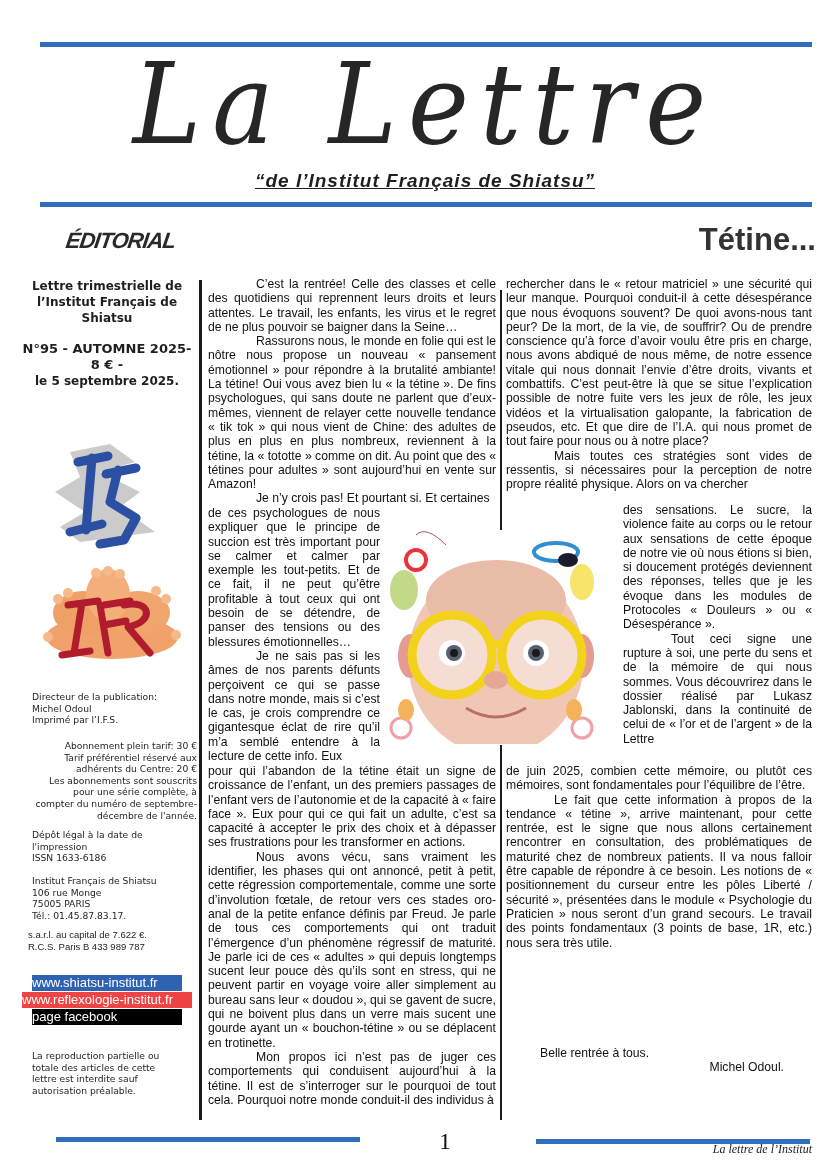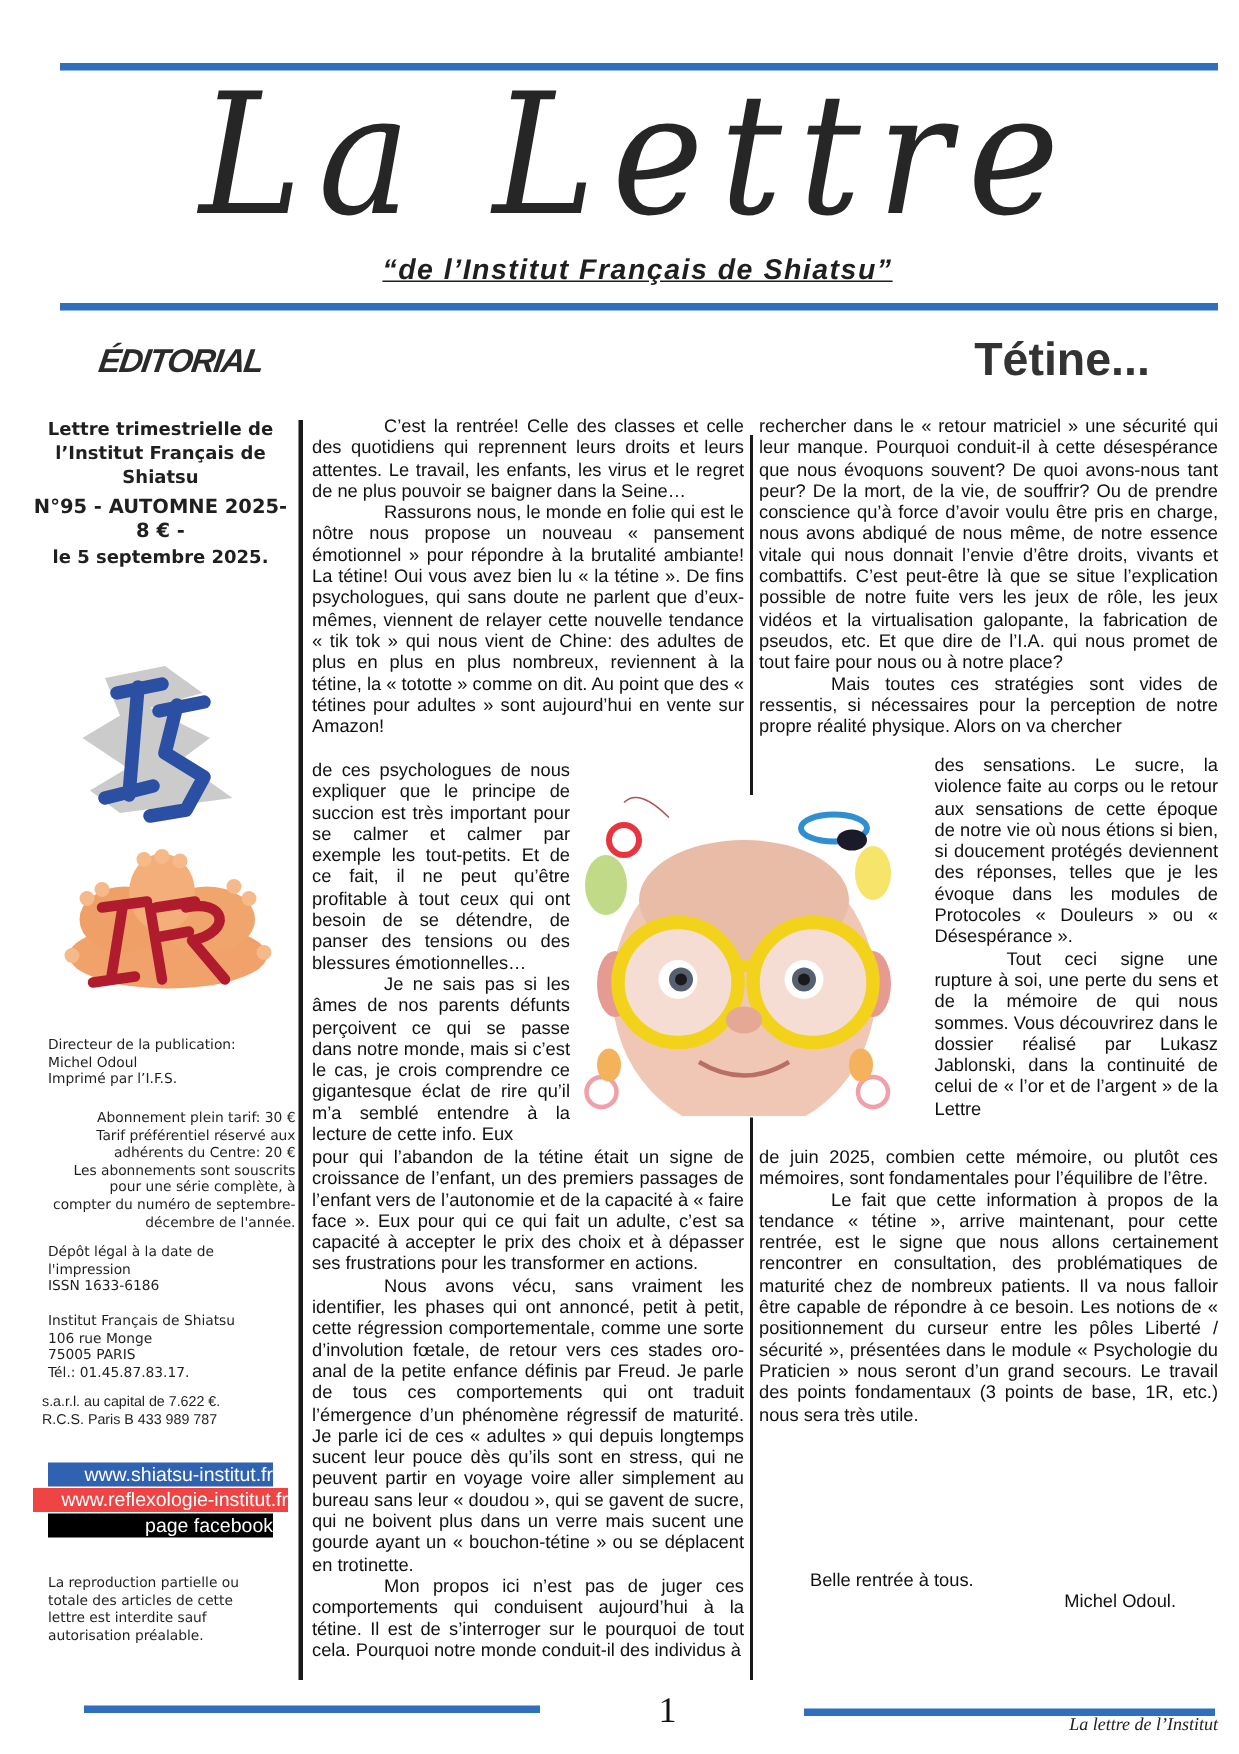--- a/index.html
+++ b/index.html
@@ -14,30 +14,30 @@
     position:absolute; left:40px; top:170px; width:770px; text-align:center;
     font-family:"Liberation Sans", sans-serif; font-weight:bold; font-style:italic; font-size:19px;
     color:#1f1f1f; letter-spacing:1px;text-decoration:underline;
   }
   .editorial-tag {
     position:absolute; left:66px; top:228px; font-family:"Liberation Sans", sans-serif;
     font-weight:900; font-style:italic; font-size:22px; color:#2a2a2a; letter-spacing:-1px;
     transform:skewX(-8deg);
   }
   .article-title {
-    position:absolute; left:600px; top:222px; width:216px; text-align:center;
+    position:absolute; left:600px; top:222px; width:216px; text-align:right;
     font-family:"Liberation Sans", sans-serif; font-weight:bold; font-size:31px; color:#333;
   }
   .side { position:absolute; left:22px; width:170px; font-family:"DejaVu Sans", sans-serif; color:#1f1f1f; }
   .side-head { top:278px; text-align:center; font-weight:bold; font-size:12px; line-height:16px; }
-  .side-issue { top:331px; text-align:center; font-weight:bold; font-size:13px; line-height:16px; }
+  .side-issue { top:341px; text-align:center; font-weight:bold; font-size:13px; line-height:16px; }
   .side-small { font-size:9.2px; line-height:11.6px; }
   .side-small.arial { font-family:"Liberation Sans", sans-serif; font-size:9.5px; }
   .links { position:absolute; left:32px; width:160px; font-family:"Liberation Sans", sans-serif; font-size:13px; color:#fff; }
-  .links div { height:16px; line-height:16px; text-align:right; margin-bottom:1px; }
+  .links div { height:16px; line-height:16px; text-align:left; margin-bottom:1px; }
   .vline { position:absolute; width:3px; background:#1a1a1a; }
   .vline.thin { width:1.5px; }
   .col { position:absolute; font-family:"Liberation Sans", sans-serif; font-size:12.2px; line-height:14.3px; text-align:justify; color:#111; }
   .col p { margin:0; text-indent:48px; }
   .col p.noindent { text-indent:0; }
   .photo { position:absolute; left:386px; top:530px; width:212px; height:214px; }
   .logo-ifs { position:absolute; left:40px; top:432px; width:130px; height:130px; }
   .logo-ifr { position:absolute; left:38px; top:565px; width:148px; height:100px; }
   .footer-num { position:absolute; left:430px; top:1128px; width:30px; text-align:center; font-family:"Liberation Serif", serif; font-size:24px; color:#111; }
   .footer-label { position:absolute; left:640px; top:1142px; width:172px; text-align:right; font-family:"Liberation Serif", serif; font-style:italic; font-size:12px; color:#222; }
@@ -121,20 +121,21 @@
 
 <div class="side side-small" style="left:32px; top:1050px; width:150px;">La reproduction partielle ou totale des articles de cette lettre est interdite sauf autorisation préalable.</div>
 
 <div class="vline" style="left:199px; top:280px; height:840px;"></div>
 <div class="vline thin" style="left:500px; top:290px; height:240px;"></div>
 <div class="vline thin" style="left:500px; top:745px; height:375px;"></div>
 
 <div class="col" style="left:208px; top:277px; width:288px;">
   <p>C’est la rentrée! Celle des classes et celle des quotidiens qui reprennent leurs droits et leurs attentes. Le travail, les enfants, les virus et le regret de ne plus pouvoir se baigner dans la Seine…</p>
   <p>Rassurons nous, le monde en folie qui est le nôtre nous propose un nouveau « pansement émotionnel » pour répondre à la brutalité ambiante! La tétine! Oui vous avez bien lu « la tétine ». De fins psychologues, qui sans doute ne parlent que d’eux-mêmes, viennent de relayer cette nouvelle tendance « tik tok » qui nous vient de Chine: des adultes de plus en plus en plus nombreux, reviennent à la tétine, la « tototte » comme on dit. Au point que des « tétines pour adultes » sont aujourd’hui en vente sur Amazon!</p>
+  <p>Je n’y crois pas! Et pourtant si. Et certaines</p>
 </div>
 <div class="col" style="left:208px; top:506px; width:172px;">
   <p class="noindent">de ces psychologues de nous expliquer que le principe de succion est très important pour se calmer et calmer par exemple les tout-petits. Et de ce fait, il ne peut qu’être profitable à tout ceux qui ont besoin de se détendre, de panser des tensions ou des blessures émotionnelles…</p>
   <p>Je ne sais pas si les âmes de nos parents défunts perçoivent ce qui se passe dans notre monde, mais si c’est le cas, je crois comprendre ce gigantesque éclat de rire qu’il m’a semblé entendre à la lecture de cette info. Eux</p>
 </div>
 <div class="col" style="left:208px; top:764px; width:288px;">
   <p class="noindent">pour qui l’abandon de la tétine était un signe de croissance de l’enfant, un des premiers passages de l’enfant vers de l’autonomie et de la capacité à « faire face ». Eux pour qui ce qui fait un adulte, c’est sa capacité à accepter le prix des choix et à dépasser ses frustrations pour les transformer en actions.</p>
   <p>Nous avons vécu, sans vraiment les identifier, les phases qui ont annoncé, petit à petit, cette régression comportementale, comme une sorte d’involution fœtale, de retour vers ces stades oro-anal de la petite enfance définis par Freud. Je parle de tous ces comportements qui ont traduit l’émergence d’un phénomène régressif de maturité. Je parle ici de ces « adultes » qui depuis longtemps sucent leur pouce dès qu’ils sont en stress, qui ne peuvent partir en voyage voire aller simplement au bureau sans leur « doudou », qui se gavent de sucre, qui ne boivent plus dans un verre mais sucent une gourde ayant un « bouchon-tétine » ou se déplacent en trotinette.</p>
   <p>Mon propos ici n’est pas de juger ces comportements qui conduisent aujourd’hui à la tétine. Il est de s’interroger sur le pourquoi de tout cela. Pourquoi notre monde conduit-il des individus à</p>
 </div>

